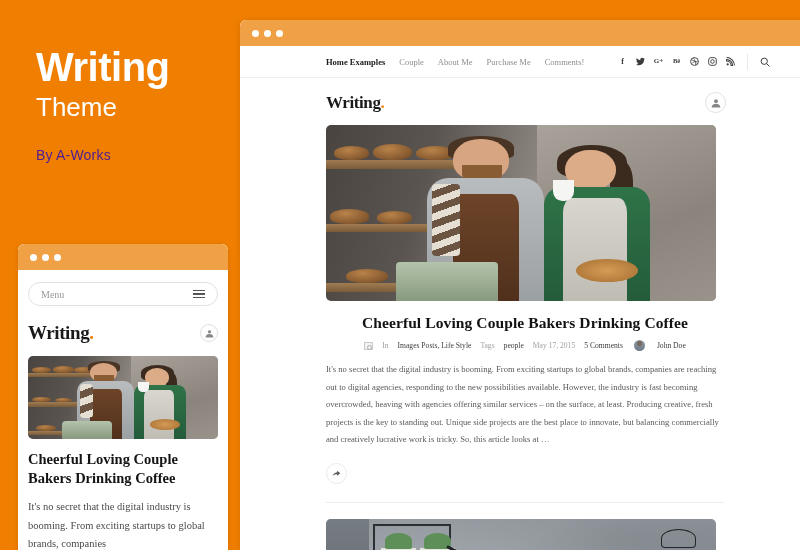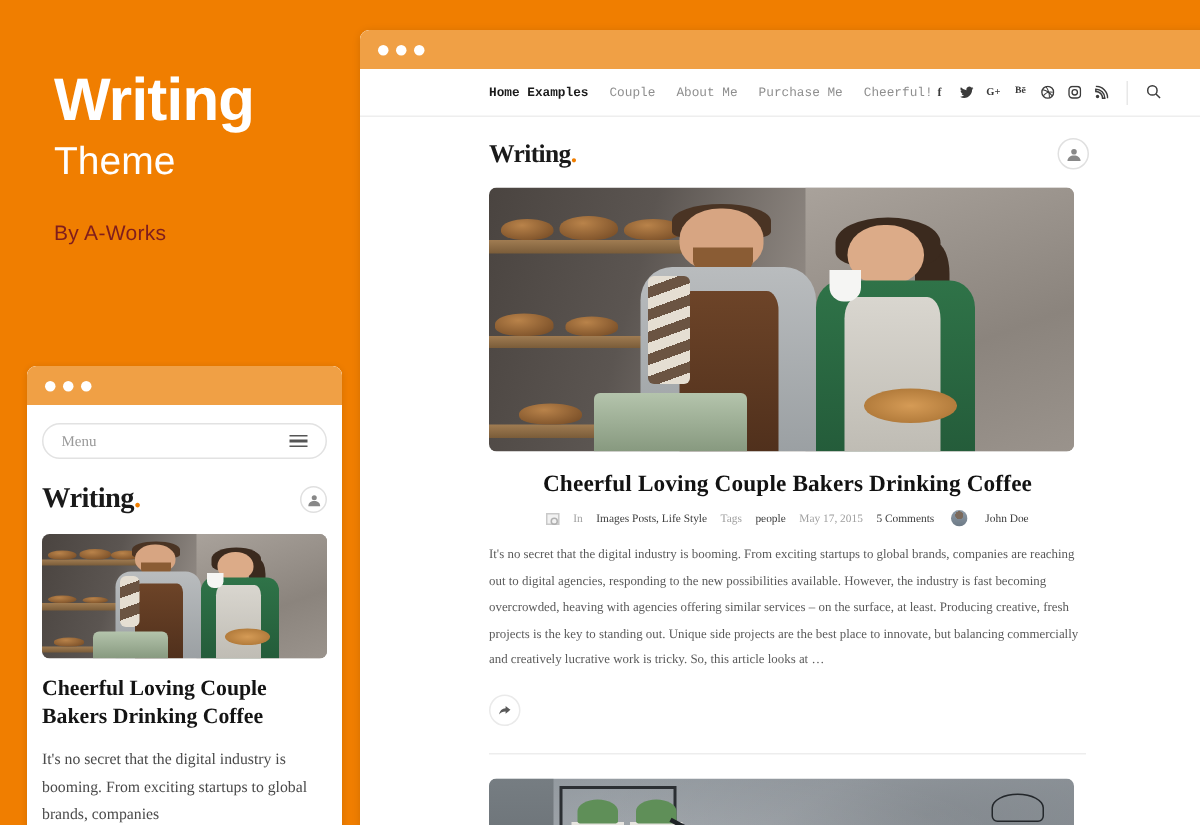--- a/index.html
+++ b/index.html
@@ -33,21 +33,21 @@
   }
   .promo-sub {
     font-size: 26px;
     font-weight: 300;
     color: #ffffff;
     line-height: 1.3;
     margin-top: 2px;
   }
   .promo-by {
     font-size: 14px;
-    color: #7f1d1d;
+    color: #4c1d95;
     margin-top: 22px;
     letter-spacing: 0.2px;
   }
 
   
   .chrome-bar {
     background: #f0a045;
     display: flex;
     align-items: center;
     padding-left: 12px;
@@ -186,21 +186,21 @@
 
   .topnav {
     height: 32px;
     border-bottom: 1px solid #eeeeee;
     display: flex;
     align-items: center;
     padding: 0 40px 0 86px;
   }
   .nav-links { display: flex; align-items: center; gap: 14px; }
   .nav-links a {
-    font-family: Liberation Mono, monospace;
+    font-family: Liberation Serif, serif;
     font-size: 8.5px;
     color: #8e8e8e;
     text-decoration: none;
     white-space: nowrap;
   }
   .nav-links a.active { color: #1a1a1a; font-weight: bold; }
 
   .nav-right {
     margin-left: auto;
     display: flex;
@@ -526,21 +526,21 @@
     <span class="dot"></span>
     <span class="dot"></span>
   </div>
 
   <div class="topnav">
     <div class="nav-links">
       <a href="#" class="active">Home Examples</a>
       <a href="#">Couple</a>
       <a href="#">About Me</a>
       <a href="#">Purchase Me</a>
-      <a href="#">Cheerful!</a>
+      <a href="#">Comments!</a>
     </div>
 
     <div class="nav-right">
       <div class="socials">
         <span class="si">f</span>
         <span class="si">
           <svg viewBox="0 0 16 16">
               <path d="M16 3a6.6 6.6 0 0 1-1.9.5 3.3 3.3 0 0 0 1.4-1.8 6.6 6.6 0 0 1-2.1.8A3.3 3.3 0 0 0 7.7 5.6 9.4 9.4 0 0 1 1.1 2.2a3.3 3.3 0 0 0 1 4.4A3.3 3.3 0 0 1 .6 6.2a3.3 3.3 0 0 0 2.6 3.3 3.3 3.3 0 0 1-1.5.1 3.3 3.3 0 0 0 3.1 2.3A6.6 6.6 0 0 1 0 13.2a9.3 9.3 0 0 0 5 1.5c6 0 9.3-5 9.3-9.3V5A6.7 6.7 0 0 0 16 3z"></path>
             </svg>
         </span>

